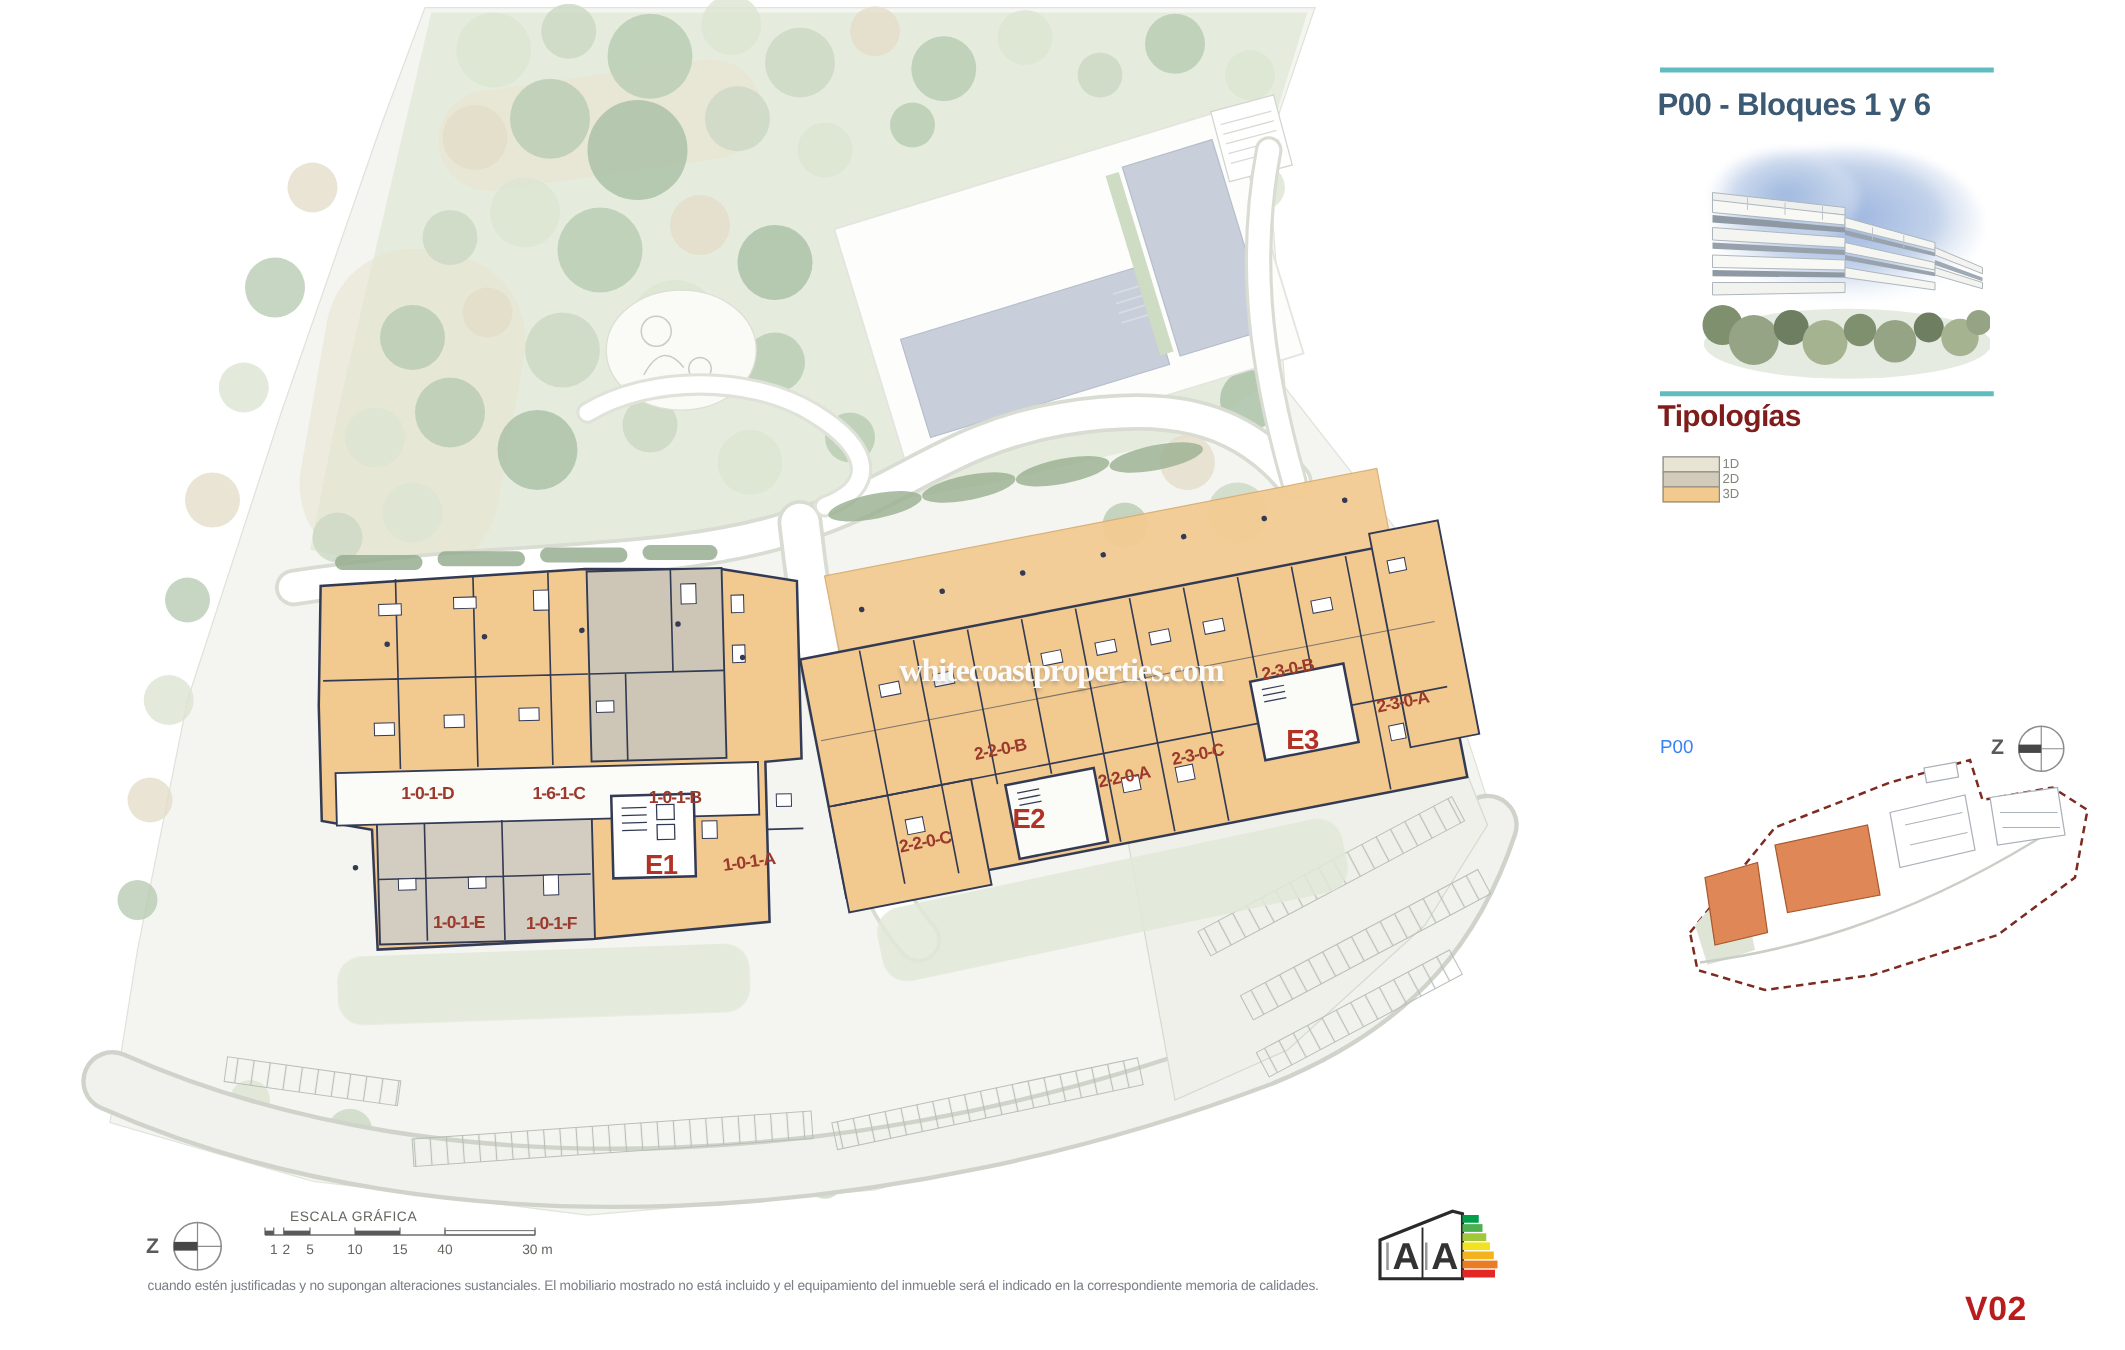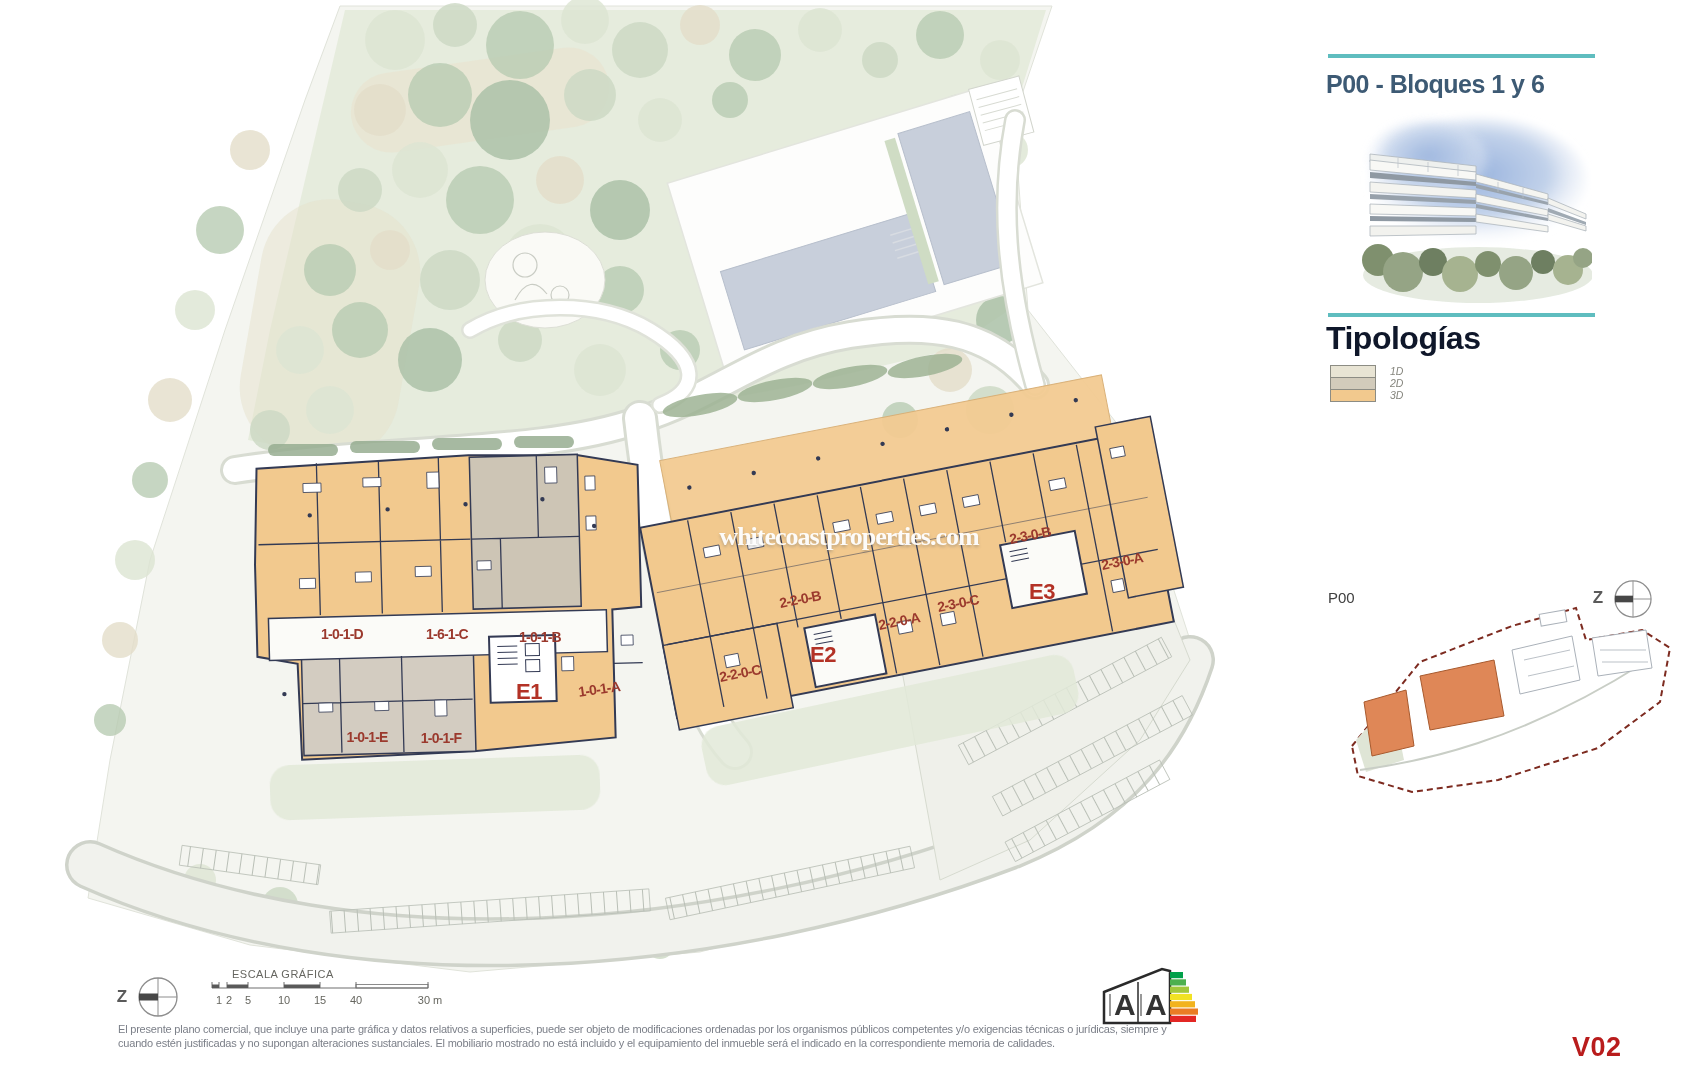--- a/index.html
+++ b/index.html
@@ -8,26 +8,26 @@
   #plan-svg,#energy-svg,#photo-svg{position:absolute;}
   #plan-svg{left:0;top:0;}
   .abs{position:absolute;}
   .ctr{transform:translate(-50%,-50%);white-space:nowrap;}
   .unit-label{font-size:14px;font-weight:bold;color:#9b392d;letter-spacing:-0.8px;}
   .block-label{font-size:22px;font-weight:bold;color:#b33226;letter-spacing:-0.5px;}
   .watermark{font-size:26px;font-weight:bold;color:rgba(255,255,255,0.95);
              text-shadow:0 2px 3px rgba(110,110,110,0.4);letter-spacing:-1px;font-family:Liberation Serif, serif;}
   .teal-line{height:4px;background:#5fbdbf;width:267px;left:1328px;}
   .sb-title{left:1326px;top:70px;font-size:25px;font-weight:bold;color:#3d5a74;letter-spacing:-0.5px;}
-  .sb-heading{left:1326px;top:320px;font-size:32px;font-weight:bold;color:#0f172a;letter-spacing:-0.5px;}
+  .sb-heading{left:1326px;top:320px;font-size:24px;font-weight:bold;color:#7f1d1d;letter-spacing:-0.5px;}
   .legend{left:1330px;top:366px;}
   .legend-row{display:flex;align-items:center;height:13px;margin-top:-1px;}
   .legend-swatch{width:46px;height:13px;border:1px solid #8c8c84;box-sizing:border-box;background:#eee;}
-  .legend-label{font-size:10.5px;color:#85857d;margin-left:14px;line-height:13px;font-style:italic;}
-  .minimap-label{left:1328px;top:589px;font-size:15px;color:#404040;text-align:right;}
+  .legend-label{font-size:10.5px;color:#85857d;margin-left:2px;line-height:13px;}
+  .minimap-label{left:1328px;top:589px;font-size:15px;color:#3b82f6;text-align:right;}
   .compass-z{font-size:17px;font-weight:bold;color:#5a5a5a;}
   .scale-title{left:232px;top:968px;font-size:11px;color:#666660;letter-spacing:0.5px;}
   .scale-tick{font-size:11px;color:#66665f;}
   .disclaimer{left:118px;top:1022px;width:1080px;font-size:11px;line-height:14px;color:#7b7f88;letter-spacing:-0.2px;}
   .version{left:1572px;top:1032px;font-size:27px;font-weight:bold;color:#b91c1c;letter-spacing:0.5px;}
 </style>
 </head>
 <body>
 
 <div id="canvas">
@@ -394,18 +394,17 @@
     <rect x="70" y="17.3" width="16" height="6.2" fill="#4db04f"></rect>
     <rect x="70" y="24.6" width="19" height="6.2" fill="#a2c73b"></rect>
     <rect x="70" y="31.9" width="22" height="6.2" fill="#f1e224"></rect>
     <rect x="70" y="39.2" width="25" height="6.2" fill="#f2b31e"></rect>
     <rect x="70" y="46.5" width="28" height="6.2" fill="#ea7c24"></rect>
     <rect x="70" y="53.8" width="26" height="6.2" fill="#e32724"></rect>
   </g>
 </svg>
 
 <div class="abs disclaimer">
-  <div>El presente plano comercial, que incluye una parte gráfica y datos relativos a superficies, puede ser objeto de modificaciones ordenadas por los organismos públicos competentes y/o exigencias técnicas o jurídicas, siempre y</div>
   <div>cuando estén justificadas y no supongan alteraciones sustanciales. El mobiliario mostrado no está incluido y el equipamiento del inmueble será el indicado en la correspondiente memoria de calidades.</div>
 </div>
 <span class="abs version">V02</span>
 
 </div>
 
 </body></html>

